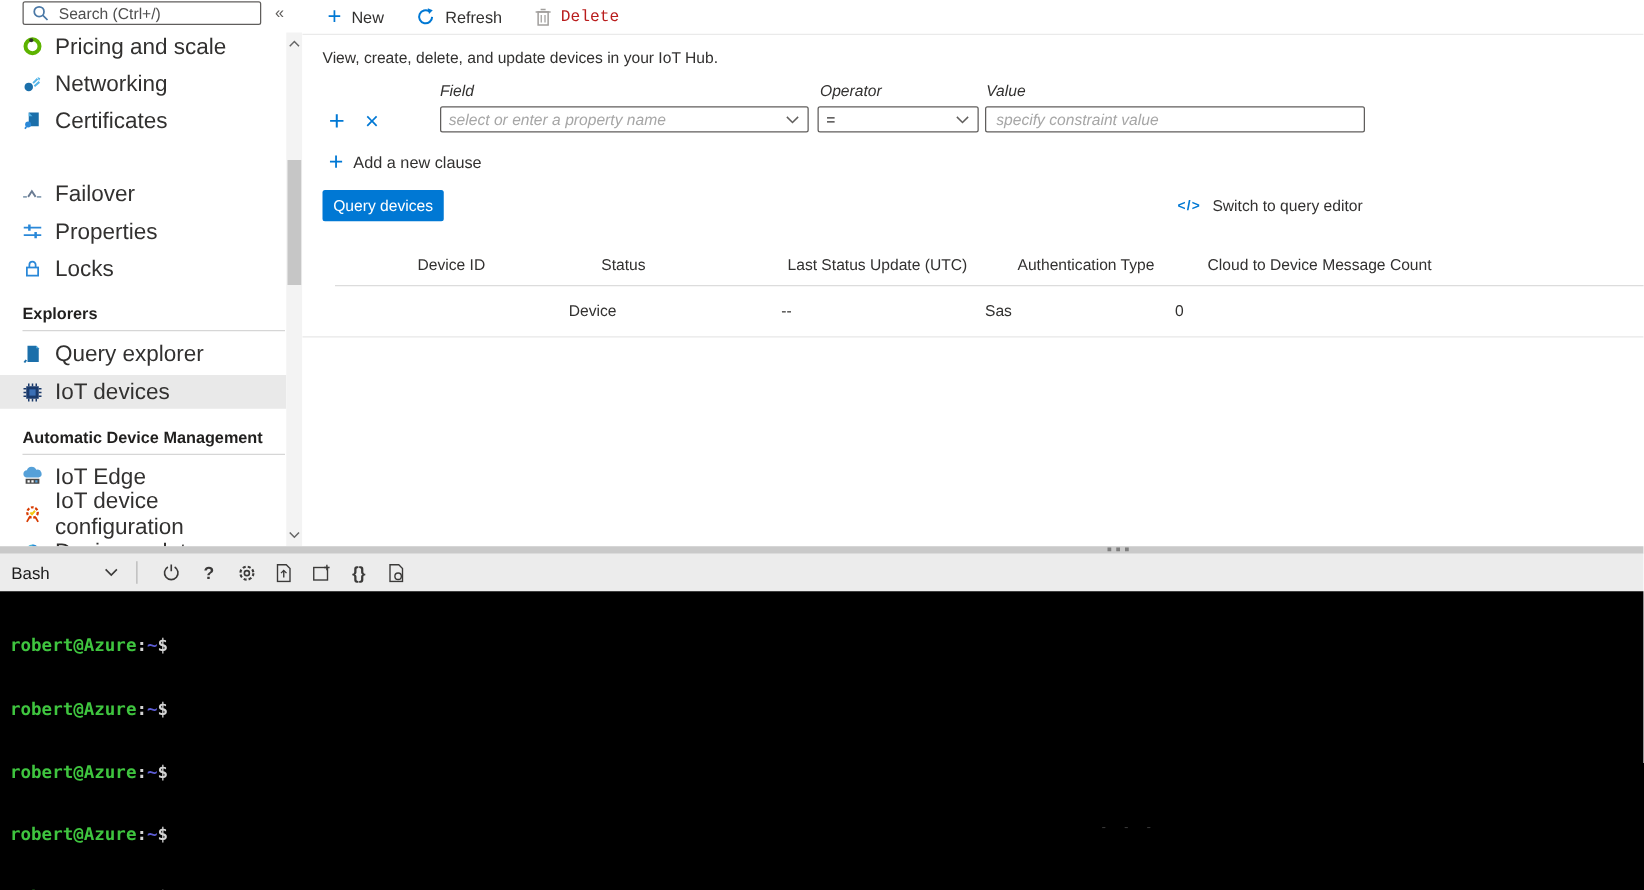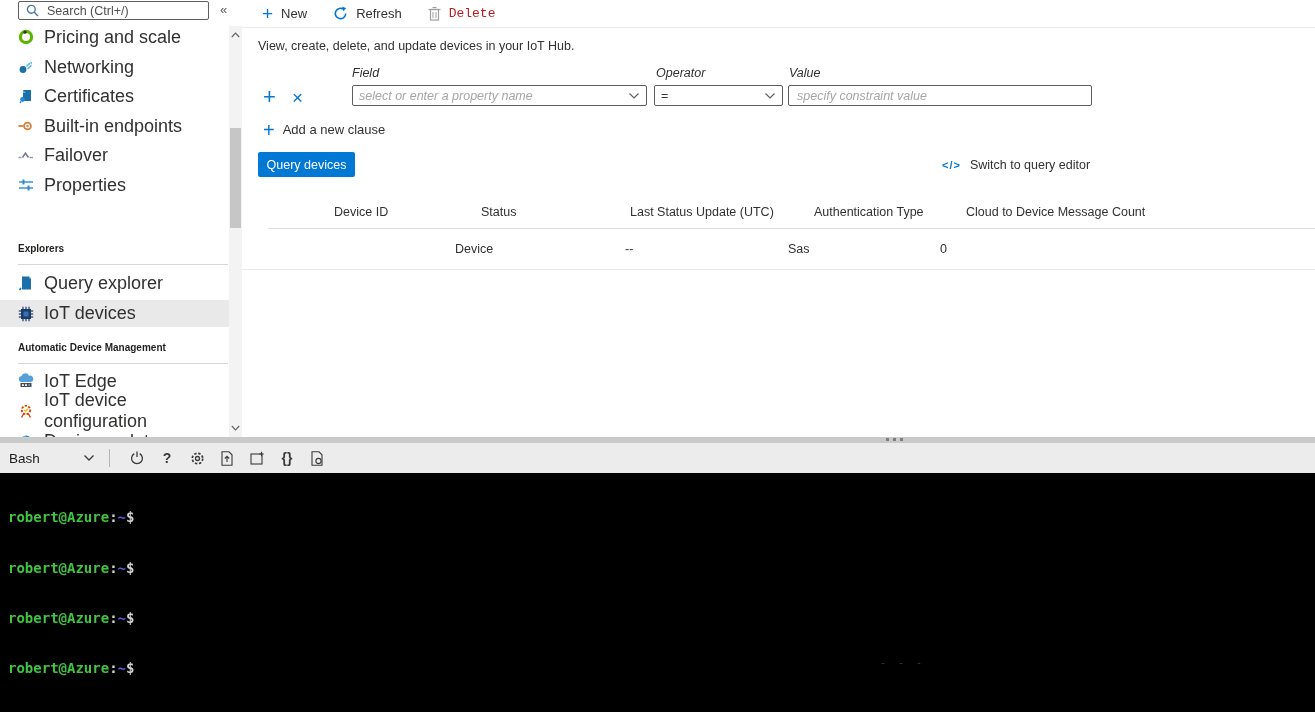--- a/index.html
+++ b/index.html
@@ -10,21 +10,21 @@
   
   .sidebar{position:absolute;left:0;top:0;width:242px;height:437px;background:#fff;overflow:hidden;}
   .search-box{position:absolute;left:18px;top:1px;width:191px;height:19px;border:1px solid #605e5c;
               border-radius:2px;display:flex;align-items:center;padding-left:7px;gap:6px;background:#fff;box-sizing:border-box;}
   .search-box input{border:none;outline:none;flex:1;font:12.5px "Liberation Sans",sans-serif;color:#323130;background:transparent;min-width:0;}
   .search-box input::placeholder{color:#4f4f4f;opacity:1;}
   .collapse-btn{position:absolute;left:220px;top:2px;font-size:13px;color:#605e5c;cursor:pointer;}
   .sb-item{position:absolute;left:0;width:229px;height:26px;display:flex;align-items:center;gap:10px;
            padding-left:18px;box-sizing:border-box;font-size:18px;color:#323130;cursor:pointer;}
   .sb-item.selected{background:#e9e9e9;height:27px;}
-  .sb-section{position:absolute;left:18px;font-size:10px;font-weight:bold;color:#201f1e;}
+  .sb-section{position:absolute;left:18px;font-size:13px;font-weight:bold;color:#201f1e;}
   .sb-divider{position:absolute;left:18px;width:210px;height:1px;background:#d6d6d6;}
   .sb-icon{width:16px;height:16px;flex:0 0 16px;}
   
   .sb-scroll{position:absolute;left:229px;top:26px;width:13px;height:411px;background:#f3f3f3;}
   .sb-thumb{position:absolute;left:1px;top:102px;width:11px;height:100px;background:#c6c6c6;}
   .sb-arrow{position:absolute;left:0;width:13px;height:14px;display:flex;align-items:center;justify-content:center;}
 
   
   .main{position:absolute;left:242px;top:0;width:1073px;height:437px;background:#fff;}
   .cmdbar{position:absolute;left:0;top:0;width:100%;height:28px;display:flex;align-items:center;
@@ -110,48 +110,47 @@
     <div class="sb-item" style="top:83px">
       <svg class="sb-icon" viewBox="0 0 16 16">
         <path d="M5 2 h8 v11 h-8 z" fill="#1b6faa"></path>
         <path d="M5 2 l3 3 h-3 z" fill="#55b5e8"></path>
         <circle cx="4.5" cy="11.5" r="2.4" fill="#2a88d8"></circle>
         <line x1="3" y1="13.5" x2="2" y2="15" stroke="#2a88d8" stroke-width="1.4"></line>
       </svg>
       <span>Certificates</span>
     </div>
 
-    <div class="sb-item" style="top:113px">
-      <svg class="sb-icon" viewBox="0 0 16 16">
-        <circle cx="9.5" cy="8" r="3.4" fill="none" stroke="#d67f3c" stroke-width="1.8"></circle>
-        <circle cx="9.5" cy="8" r="1.2" fill="#d67f3c"></circle>
-        <line x1="0.5" y1="8" x2="5.5" y2="8" stroke="#d67f3c" stroke-width="1.8"></line>
-      </svg>
-      <span>Built-in endpoints</span>
-    </div>
 
     <div class="sb-item" style="top:142px">
       <svg class="sb-icon" viewBox="0 0 16 16">
         <line x1="0.5" y1="10.5" x2="3.5" y2="10.5" stroke="#8aa0b4" stroke-width="1.5"></line>
         <path d="M4.5 10.5 L7.5 6 L10.5 10.5" fill="none" stroke="#6b7c93" stroke-width="1.5"></path>
         <line x1="11.5" y1="10.5" x2="15" y2="10.5" stroke="#8aa0b4" stroke-width="1.5"></line>
       </svg>
       <span>Failover</span>
     </div>
 
     <div class="sb-item" style="top:172px">
       <svg class="sb-icon" viewBox="0 0 16 16">
         <line x1="1" y1="5" x2="15" y2="5" stroke="#2a88d8" stroke-width="1.4"></line>
         <line x1="5.5" y1="2.5" x2="5.5" y2="7.5" stroke="#2a88d8" stroke-width="2"></line>
         <line x1="1" y1="11" x2="15" y2="11" stroke="#2a88d8" stroke-width="1.4"></line>
         <line x1="10.5" y1="8.5" x2="10.5" y2="13.5" stroke="#2a88d8" stroke-width="2"></line>
       </svg>
       <span>Properties</span>
     </div>
 
+    <div class="sb-item" style="top:202px">
+      <svg class="sb-icon" viewBox="0 0 16 16">
+        <rect x="3.5" y="7" width="9" height="6.5" fill="none" stroke="#2a88d8" stroke-width="1.4"></rect>
+        <path d="M5.5 7 V4.8 a2.5 2.5 0 0 1 5 0 V7" fill="none" stroke="#2a88d8" stroke-width="1.4"></path>
+      </svg>
+      <span>Locks</span>
+    </div>
 
     <div class="sb-section" style="top:243px">Explorers</div>
     <div class="sb-divider" style="top:264px"></div>
 
     <div class="sb-item" style="top:270px">
       <svg class="sb-icon" viewBox="0 0 16 16">
         <path d="M4 1.5 h7 l2 2 v11 h-9 z" fill="#1b6faa"></path>
         <path d="M11 1.5 l2 2 h-2 z" fill="#55b5e8"></path>
         <line x1="3" y1="13" x2="1.5" y2="15" stroke="#1b6faa" stroke-width="1.6"></line>
       </svg>

